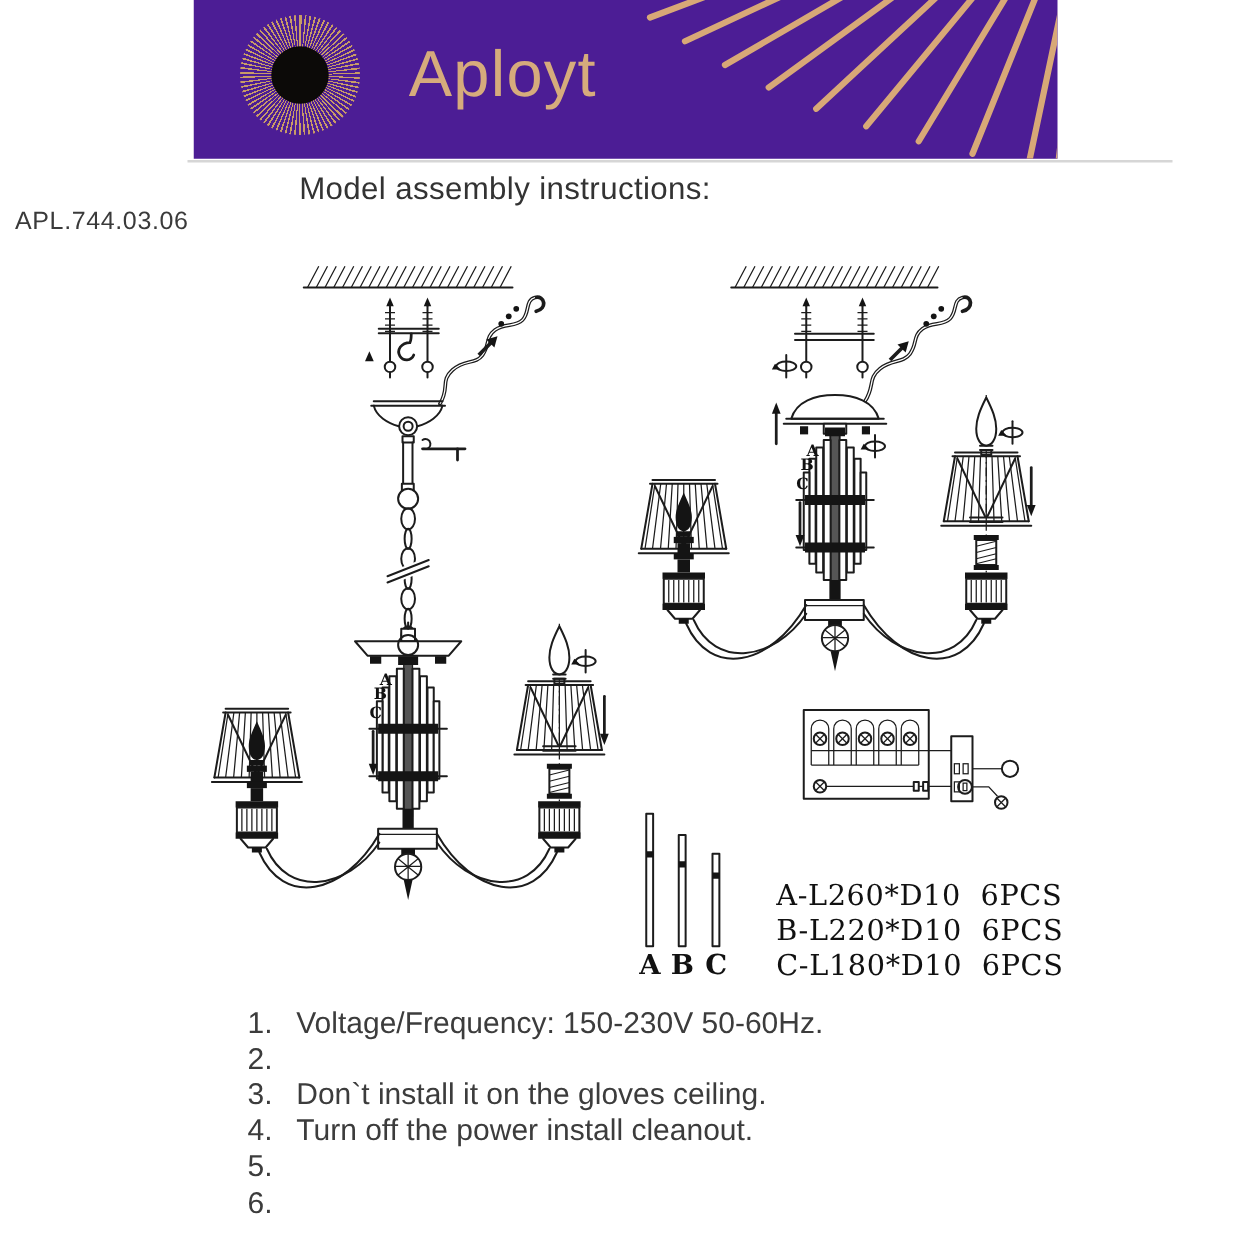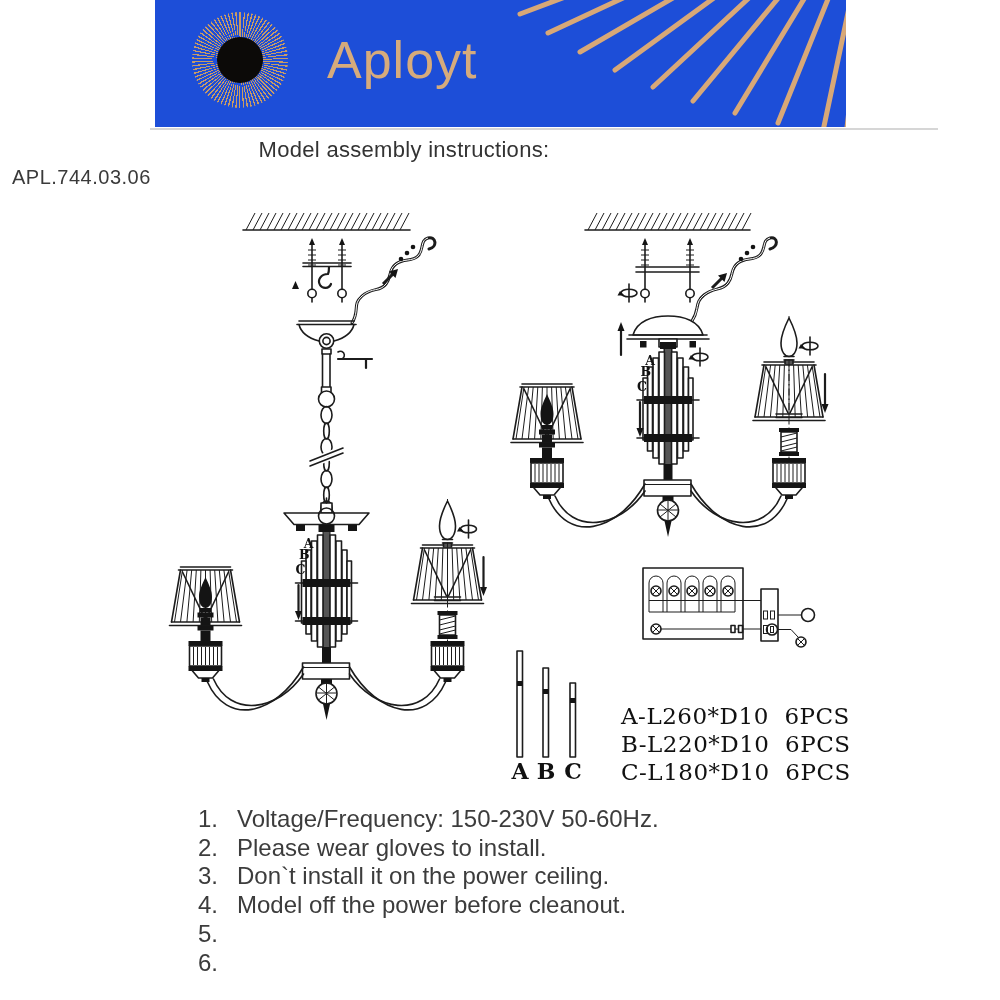--- a/index.html
+++ b/index.html
@@ -1,33 +1,33 @@
 <!DOCTYPE html>
 <html><head>
 <meta charset="utf-8">
 <style>
   html,body{margin:0;padding:0;}
   body{width:1000px;height:1000px;background:#ffffff;position:relative;
        font-family:"Liberation Sans",sans-serif;color:#333;overflow:hidden;}
 
   
   .banner{position:absolute;left:155px;top:0;width:691px;height:127px;
-          background:#1d4ed8;overflow:hidden;}
+          background:#4c1d95;overflow:hidden;}
   .sunburst{position:absolute;left:37px;top:12px;width:96px;height:96px;border-radius:50%;
             background:repeating-conic-gradient(#c89b66 0deg 1.7deg, rgba(0,0,0,0) 1.7deg 4.6deg);}
   .sunburst-core{position:absolute;left:62px;top:37px;width:46px;height:46px;border-radius:50%;
                  background:#0c0a08;}
   .brand{position:absolute;left:172px;top:30px;font-size:52px;letter-spacing:1px;
          color:#d6ab7c;font-weight:400;}
   .corner-rays{position:absolute;right:0;top:0;width:400px;height:127px;}
   .gray-rule{position:absolute;left:150px;top:128px;width:788px;height:2px;background:#d6d6d6;}
 
   
   .title{position:absolute;left:0;top:137px;width:808px;text-align:center;
-         font-size:22px;color:#333;letter-spacing:.3px;}
+         font-size:25px;color:#333;letter-spacing:.3px;}
   .model{position:absolute;left:0;top:166px;width:1000px;text-align:left;
          font-size:20px;color:#3a3a3a;letter-spacing:.5px;padding-left:12px;}
 
   
   .diagram{position:absolute;left:0;top:200px;width:1000px;height:600px;}
   .ln{stroke:#1c1c1c;stroke-width:1.6;fill:none;stroke-linecap:round;stroke-linejoin:round;}
   .lnw{stroke:#1c1c1c;stroke-width:1.6;fill:#ffffff;stroke-linejoin:round;}
   .lnb{stroke:#1c1c1c;stroke-width:2.2;fill:none;stroke-linecap:round;}
   .fillk{fill:#141414;stroke:none;}
   .thin{stroke:#1c1c1c;stroke-width:1;fill:none;}
@@ -360,29 +360,28 @@
   </g>
 </svg>
 
 <div class="instructions">
   <div class="instr-row">
     <span class="instr-num">1.</span>
     <span>Voltage/Frequency: 150-230V 50-60Hz.</span>
   </div>
   <div class="instr-row">
     <span class="instr-num">2.</span>
-    <span>Please wear gloves to install.</span>
   </div>
   <div class="instr-row">
     <span class="instr-num">3.</span>
-    <span>Don`t install it on the power ceiling.</span>
+    <span>Don`t install it on the gloves ceiling.</span>
   </div>
   <div class="instr-row">
     <span class="instr-num">4.</span>
-    <span>Model off the power before cleanout.</span>
+    <span>Turn off the power install cleanout.</span>
   </div>
   <div class="instr-row">
     <span class="instr-num">5.</span>
   </div>
   <div class="instr-row">
     <span class="instr-num">6.</span>
   </div>
 </div>
 
 </body></html>

